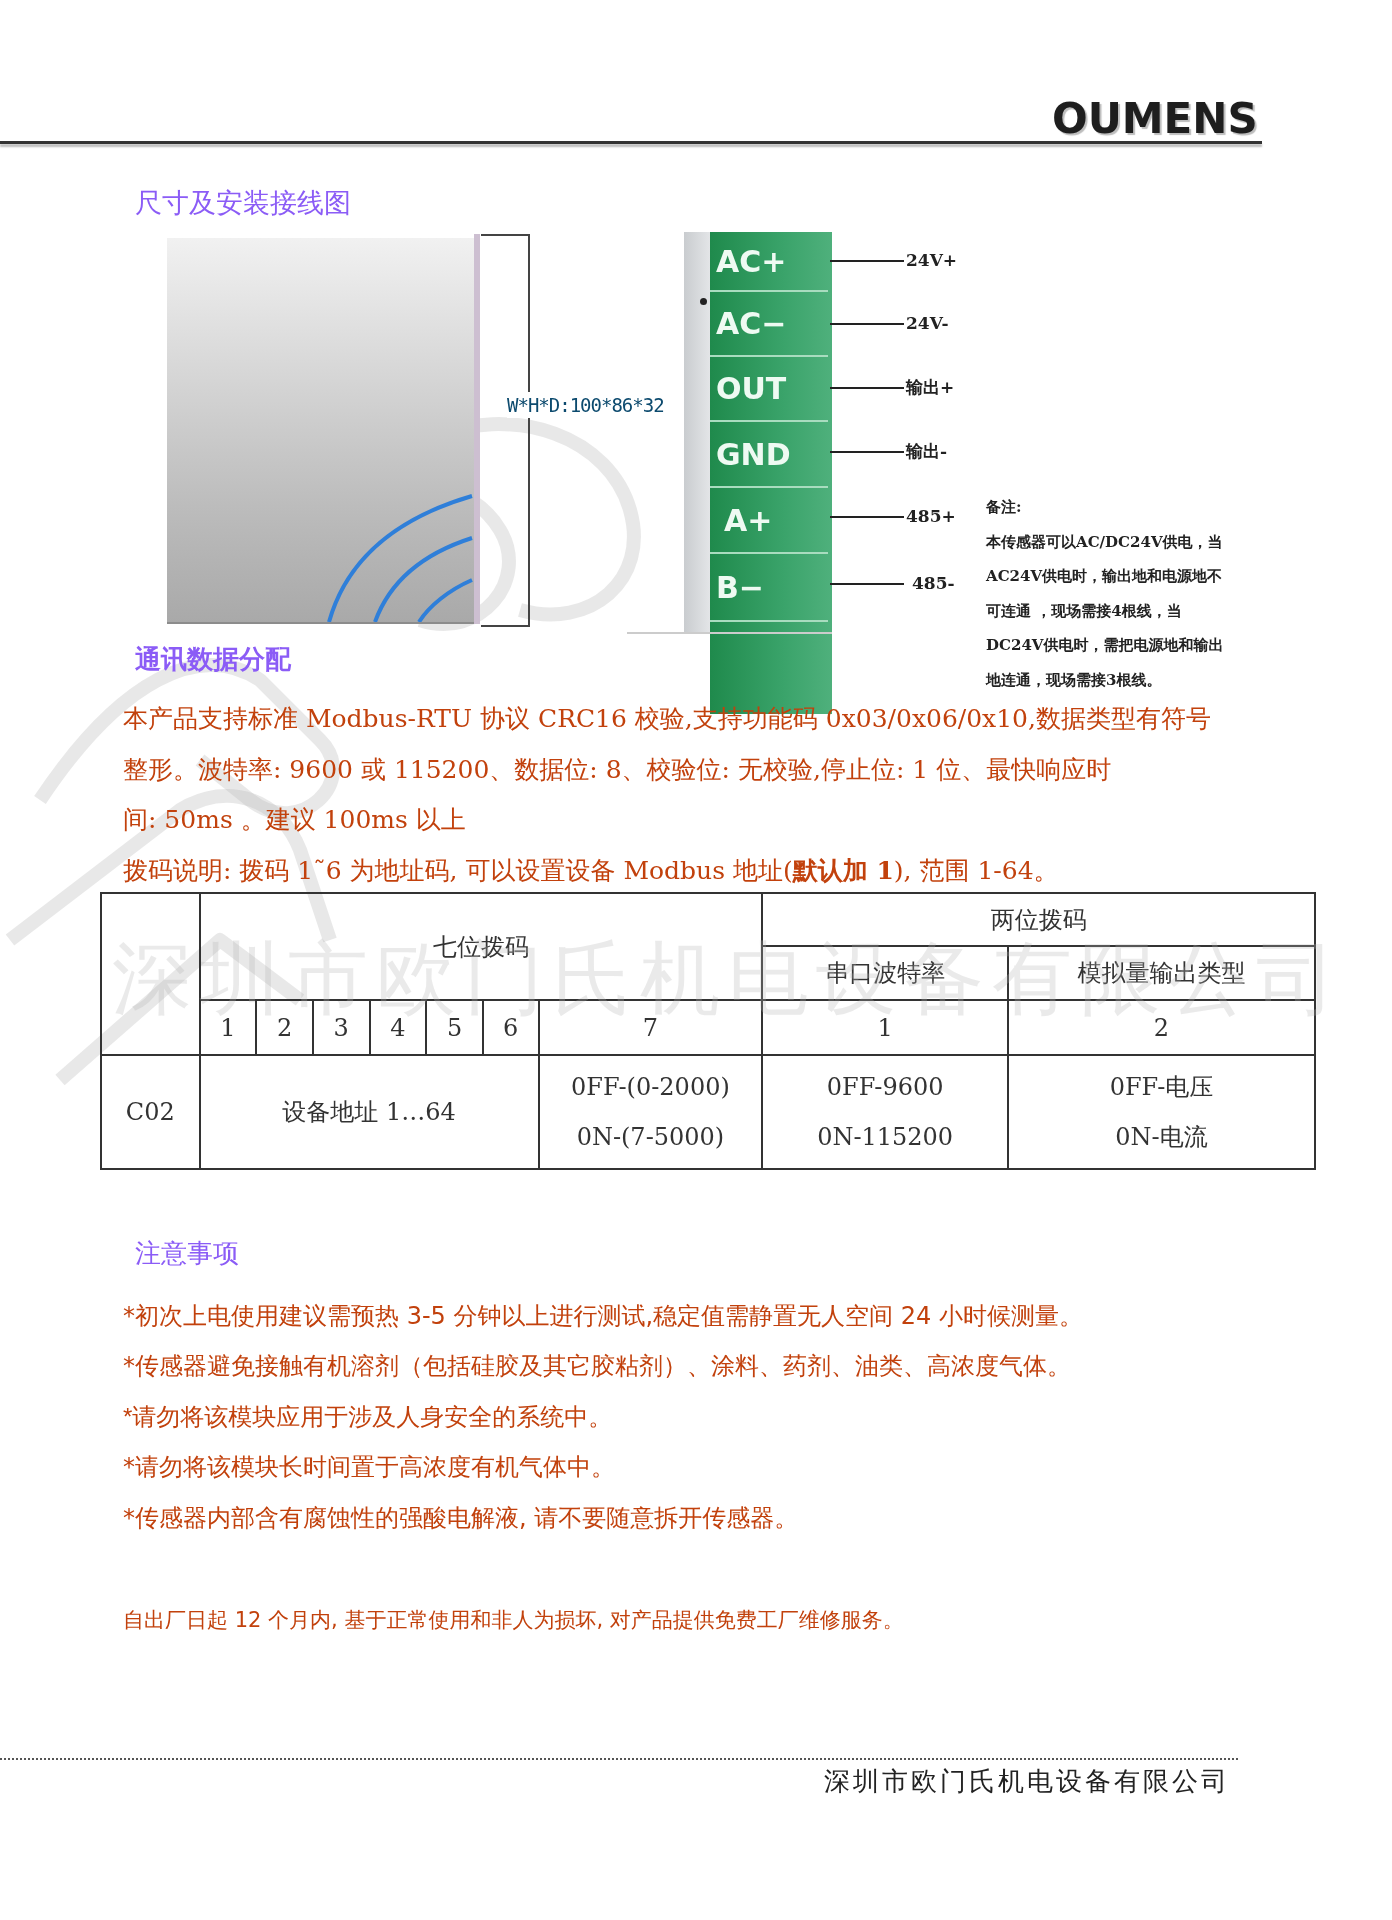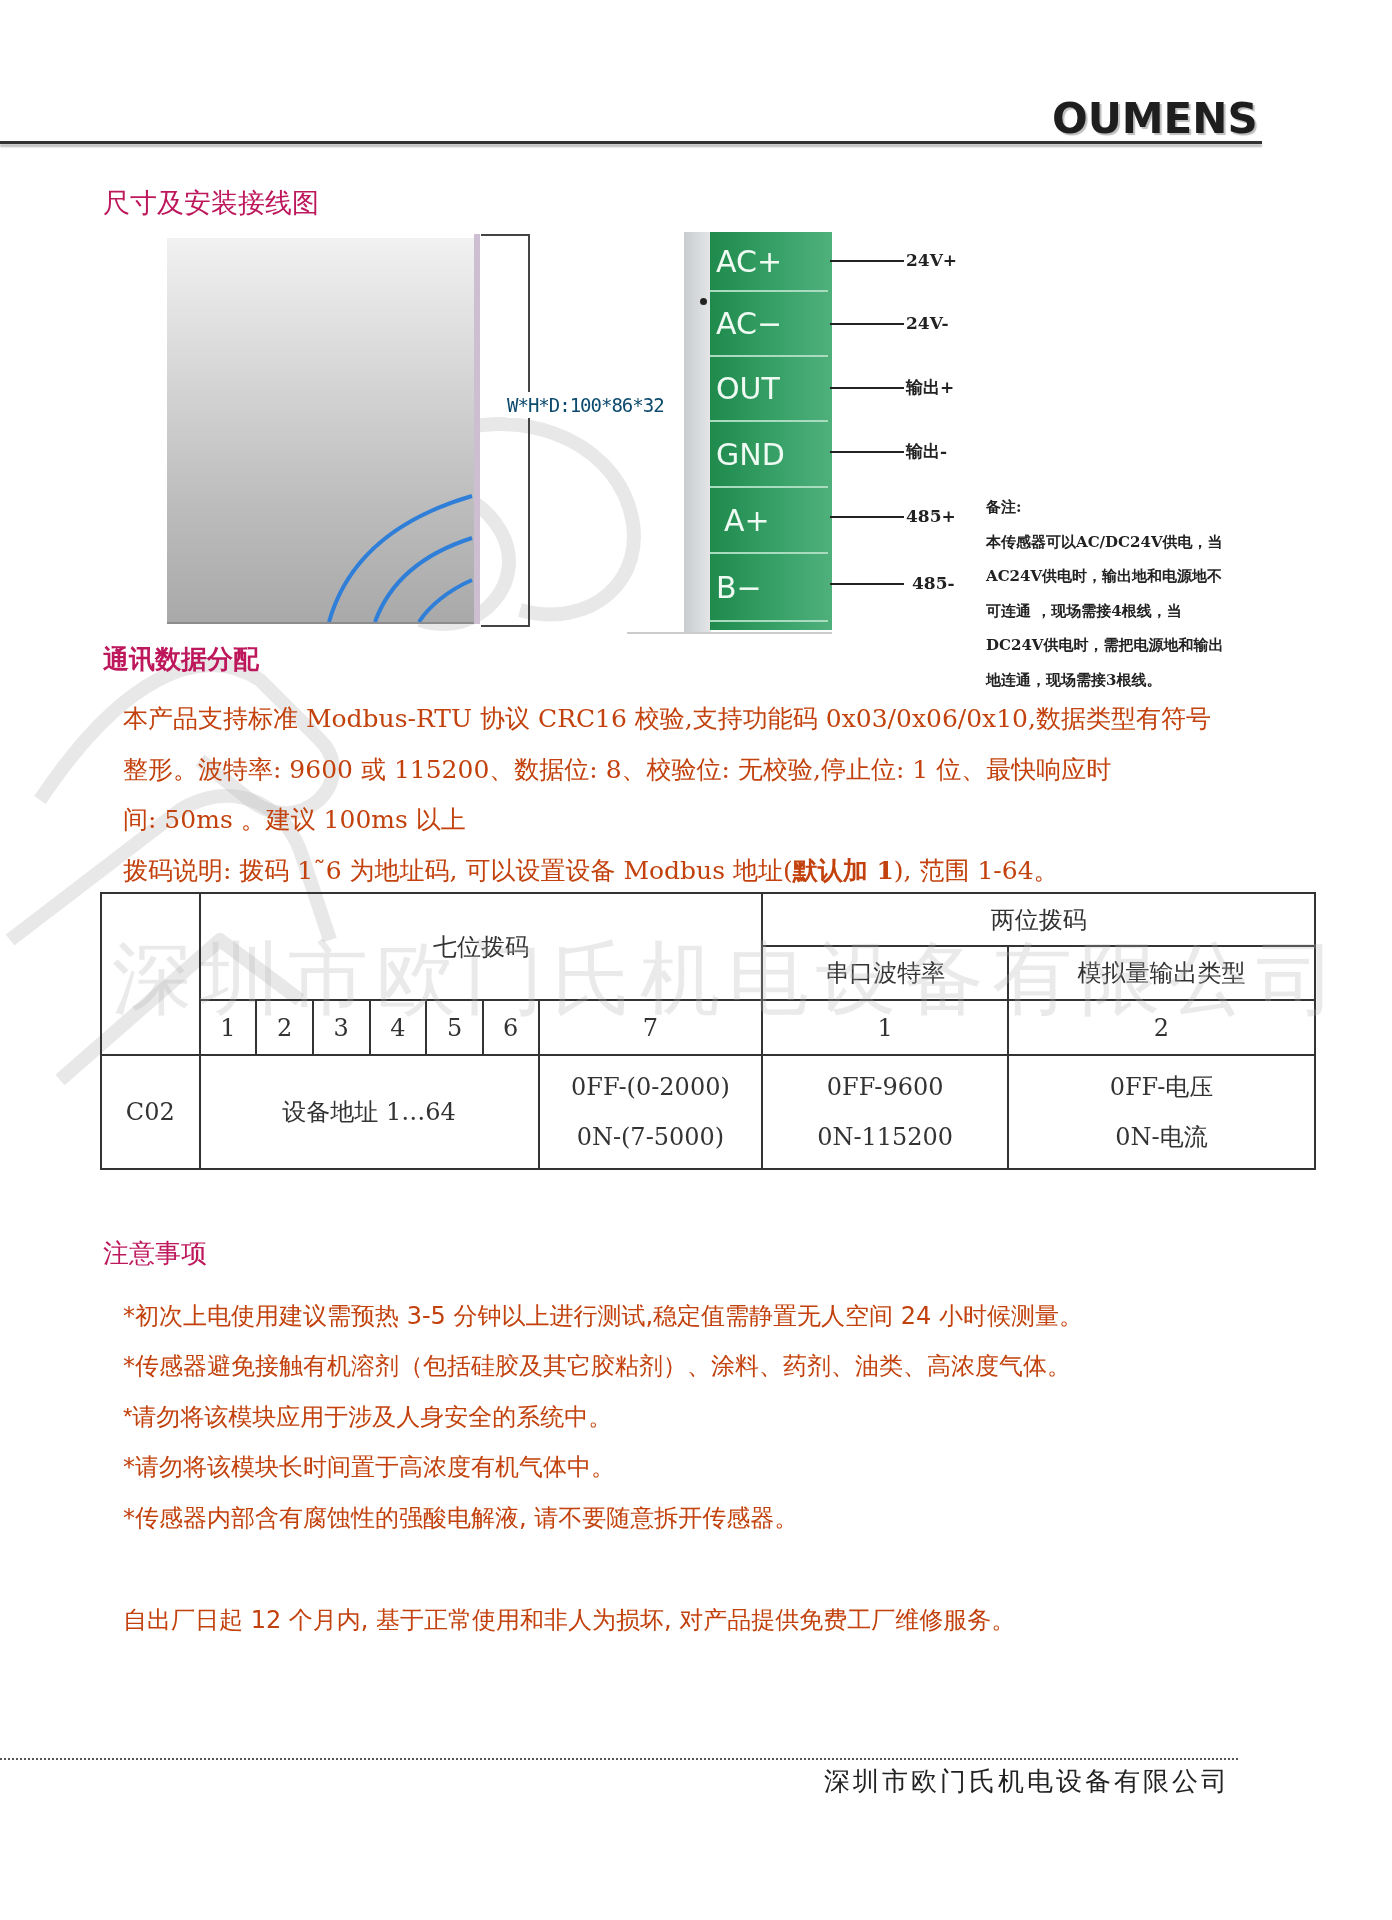--- a/index.html
+++ b/index.html
@@ -8,37 +8,38 @@
     background:#ffffff; color:#222;
     font-family:"DejaVu Sans", "Liberation Sans", sans-serif;
   }
   .abs { position:absolute; }
   .brand {
     left:1052px; top:96px; font-family:"DejaVu Sans", sans-serif;
     font-weight:bold; font-size:42px; letter-spacing:0px; color:#1e1e1e;
     text-shadow:2px 2px 1px #bdbdbd; line-height:46px;
   }
   .header-rule { left:0; top:141px; width:1262px; height:3px; background:#333; box-shadow:0 3px 2px #bbb; }
-  .section-title { font-size:27px; color:#be185d; line-height:34px; }
+  .section-title { font-size:27px; color:#8b5cf6; line-height:34px;margin-left:32px; }
   .body-text { font-family:"DejaVu Serif", "Liberation Serif", serif; font-size:25px; color:#c2410c; line-height:32px; white-space:nowrap;margin-left:20px; }
   .device {
     left:167px; top:238px; width:308px; height:384px;
     background:linear-gradient(#f1f1f1, #bcbcbc 70%, #a9a9a9);
     border-bottom:2px solid #8c8c8c;
   }
   .device-edge { left:474px; top:234px; width:6px; height:390px; background:#cdbfd1; }
   .dim-bracket { left:481px; top:234px; width:47px; height:389px; border-top:2px solid #444; border-bottom:2px solid #444; border-right:2px solid #444; }
   .dim-label {
     left:507px; top:392px; font-family:"DejaVu Sans Mono", monospace; font-size:19px; color:#0c4a6e;
     background:#fff; padding:2px 0; white-space:nowrap; letter-spacing:-1px;
   }
   .strip { left:684px; top:232px; width:27px; height:400px; background:linear-gradient(90deg,#c9cccf,#e4e6e8); }
   .terminal {
-    left:710px; top:232px; width:122px; height:398px;
+    left:710px; top:232px; width:122px; height:482px;
     background:linear-gradient(90deg,#1f8a4c,#3aa36a 60%,#4fb07c);
+    font-weight:bold;
   }
   .term-cell {
     position:absolute; left:0; width:118px; border-bottom:2px solid #a9dcbf;
     color:#eefaf2; font-family:"DejaVu Sans", sans-serif; font-size:30px; padding-left:6px; box-sizing:border-box;
     display:flex; align-items:center;
   }
   .wire { height:2px; background:#222; left:830px; width:74px; }
   .wire-label { font-family:"DejaVu Serif", serif; font-size:17px; color:#222; left:906px; white-space:nowrap; font-weight:bold;}
   .note { left:986px; top:484px; font-family:"DejaVu Serif", serif; font-size:15px; line-height:22.5px; color:#222; font-weight:bold; }
   .note div { white-space:nowrap;margin-top:12px; }
@@ -192,16 +193,16 @@
 </tbody>
   </table>
 <div class="abs wm-text">深圳市欧门氏机电设备有限公司</div>
 
 <div class="abs section-title" style="left:103px;top:1236px;font-weight:normal;font-size:26px">注意事项</div>
 <div class="abs body-text" style="left:103px;top:1300px;font-family:'DejaVu Sans',sans-serif;font-size:24px">*初次上电使用建议需预热 3-5 分钟以上进行测试,稳定值需静置无人空间 24 小时候测量。</div>
 <div class="abs body-text" style="left:103px;top:1350px;font-family:'DejaVu Sans',sans-serif;font-size:24px">*传感器避免接触有机溶剂（包括硅胶及其它胶粘剂）、涂料、药剂、油类、高浓度气体。</div>
 <div class="abs body-text" style="left:103px;top:1401px;font-family:Liberation Sans, sans-serif;font-size:24px">*请勿将该模块应用于涉及人身安全的系统中。</div>
 <div class="abs body-text" style="left:103px;top:1451px;font-family:'DejaVu Sans',sans-serif;font-size:24px">*请勿将该模块长时间置于高浓度有机气体中。</div>
 <div class="abs body-text" style="left:103px;top:1502px;font-family:'DejaVu Sans',sans-serif;font-size:24px">*传感器内部含有腐蚀性的强酸电解液, 请不要随意拆开传感器。</div>
-<div class="abs body-text" style="left:103px;top:1604px;font-family:'DejaVu Sans',sans-serif;font-size:24px">自出厂日起 12 个月内, 基于正常使用和非人为损坏, 对产品提供免费工厂维修服务。</div>
+<div class="abs body-text" style="left:103px;top:1604px;font-family:'DejaVu Sans',sans-serif;font-size:21px">自出厂日起 12 个月内, 基于正常使用和非人为损坏, 对产品提供免费工厂维修服务。</div>
 
 <div class="abs footer-rule"></div>
 <div class="abs footer-company">深圳市欧门氏机电设备有限公司</div>
 
 </body></html>

